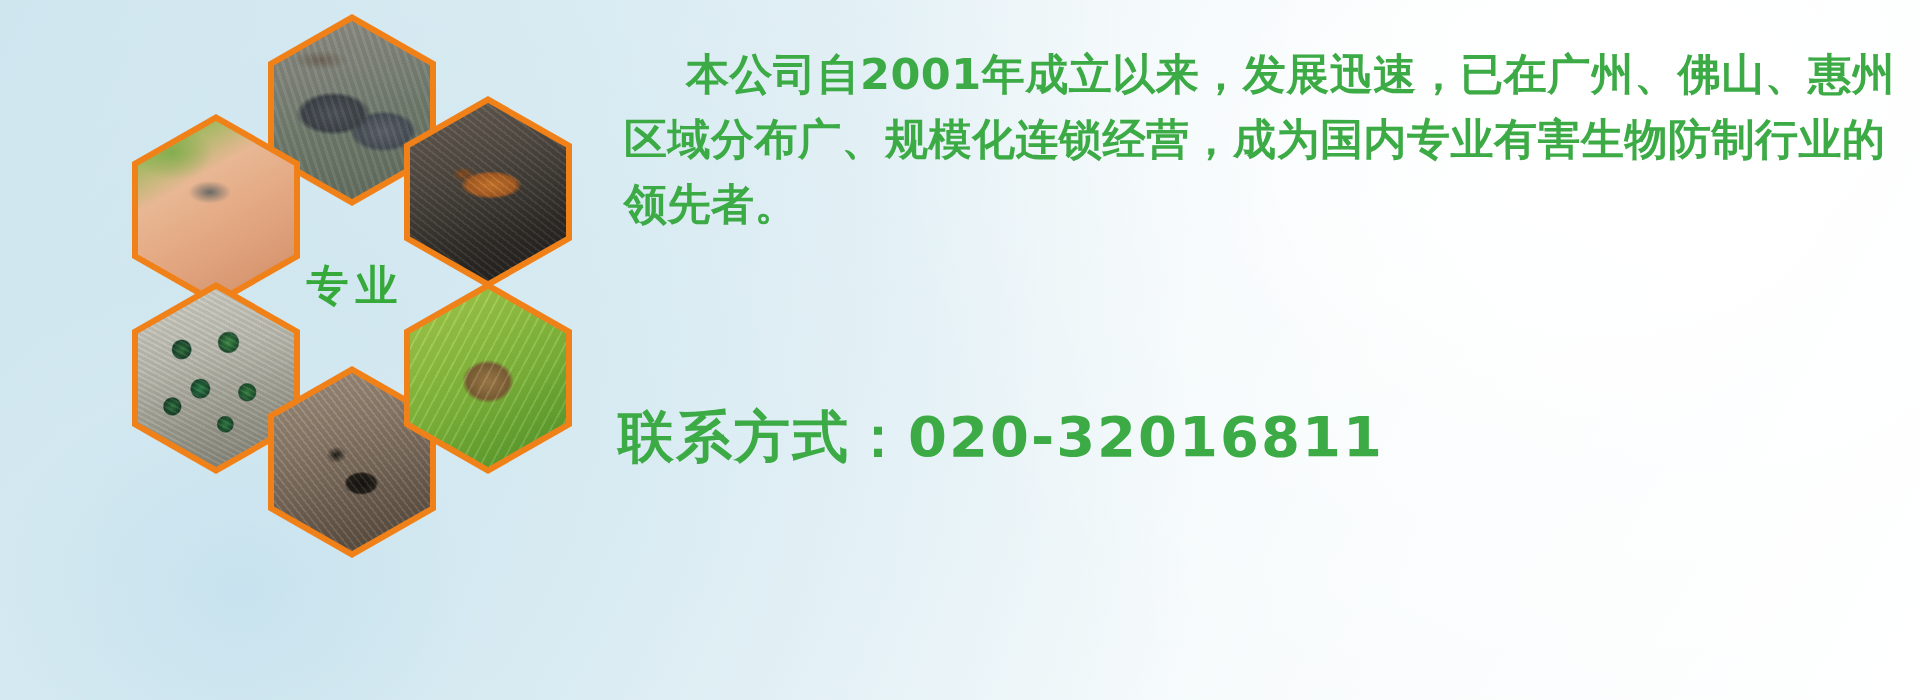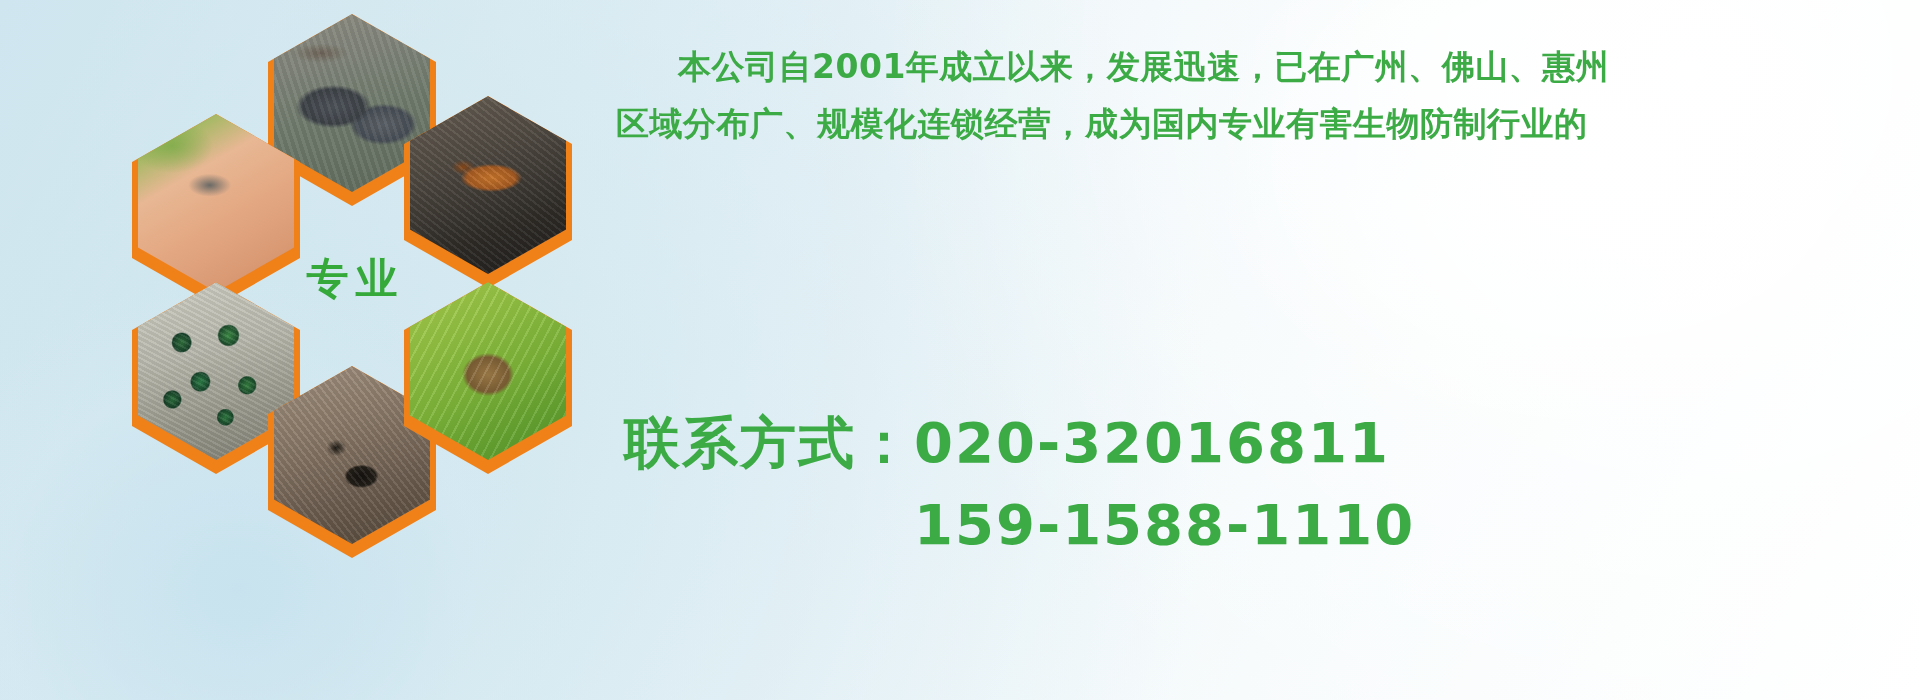--- a/index.html
+++ b/index.html
@@ -54,21 +54,21 @@
   }
 
   .hex {
     position: absolute;
     width: 168px;
     height: 192px;
     -webkit-clip-path: polygon(50% 0%, 100% 25%, 100% 75%, 50% 100%, 0% 75%, 0% 25%);
     clip-path: polygon(50% 0%, 100% 25%, 100% 75%, 50% 100%, 0% 75%, 0% 25%);
     background: #f08018;
     display: flex;
-    align-items: flex-start;
+    align-items: center;
     justify-content: center;
   }
   .hex-inner {
     width: 156px;
     height: 178px;
     -webkit-clip-path: polygon(50% 0%, 100% 25%, 100% 75%, 50% 100%, 0% 75%, 0% 25%);
     clip-path: polygon(50% 0%, 100% 25%, 100% 75%, 50% 100%, 0% 75%, 0% 25%);
     position: relative;
     overflow: hidden;
   }
@@ -186,39 +186,39 @@
   }
 
   
   .copy {
     position: absolute;
     left: 616px;
     top: 38px;
     width: 1250px;
   }
   .copy p {
-    margin: 0;
+    margin: 8px;
     color: #3cab46;
-    font-size: 33px;
+    font-size: 43px;
     line-height: 57px;
     font-weight: bold;
     letter-spacing: 0.5px;
     font-family: "DejaVu Sans", "Liberation Sans", sans-serif;
     white-space: nowrap;
   }
   .copy p.indent { text-indent: 62px; }
 
   .contact {
     position: absolute;
     left: 616px;
     top: 398px;
     width: 1250px;
   }
   .contact .c-line {
-    margin: 8px;
+    margin: 2px;
     color: #3cab46;
     font-weight: bold;
     font-size: 56px;
     line-height: 74px;
     letter-spacing: 2px;
     font-family: "DejaVu Sans", "Liberation Sans", sans-serif;
     white-space: nowrap;
   }
   .contact .c-line.second { text-indent: 290px; }
 </style>
@@ -272,20 +272,20 @@
       <div class="hex-inner">
         <div class="badge-line">专业</div>
       </div>
     </div>
 
   </div>
 
   <div class="copy">
     <p class="indent">本公司自2001年成立以来，发展迅速，已在广州、佛山、惠州</p>
     <p>区域分布广、规模化连锁经营，成为国内专业有害生物防制行业的</p>
+    <p>领先者。</p>
   </div>
 
   <div class="contact">
     <div class="c-line">联系方式：020-32016811</div>
-    <div class="c-line second">159-1588-1110</div>
   </div>
 
 </div>
 
 </body></html>

